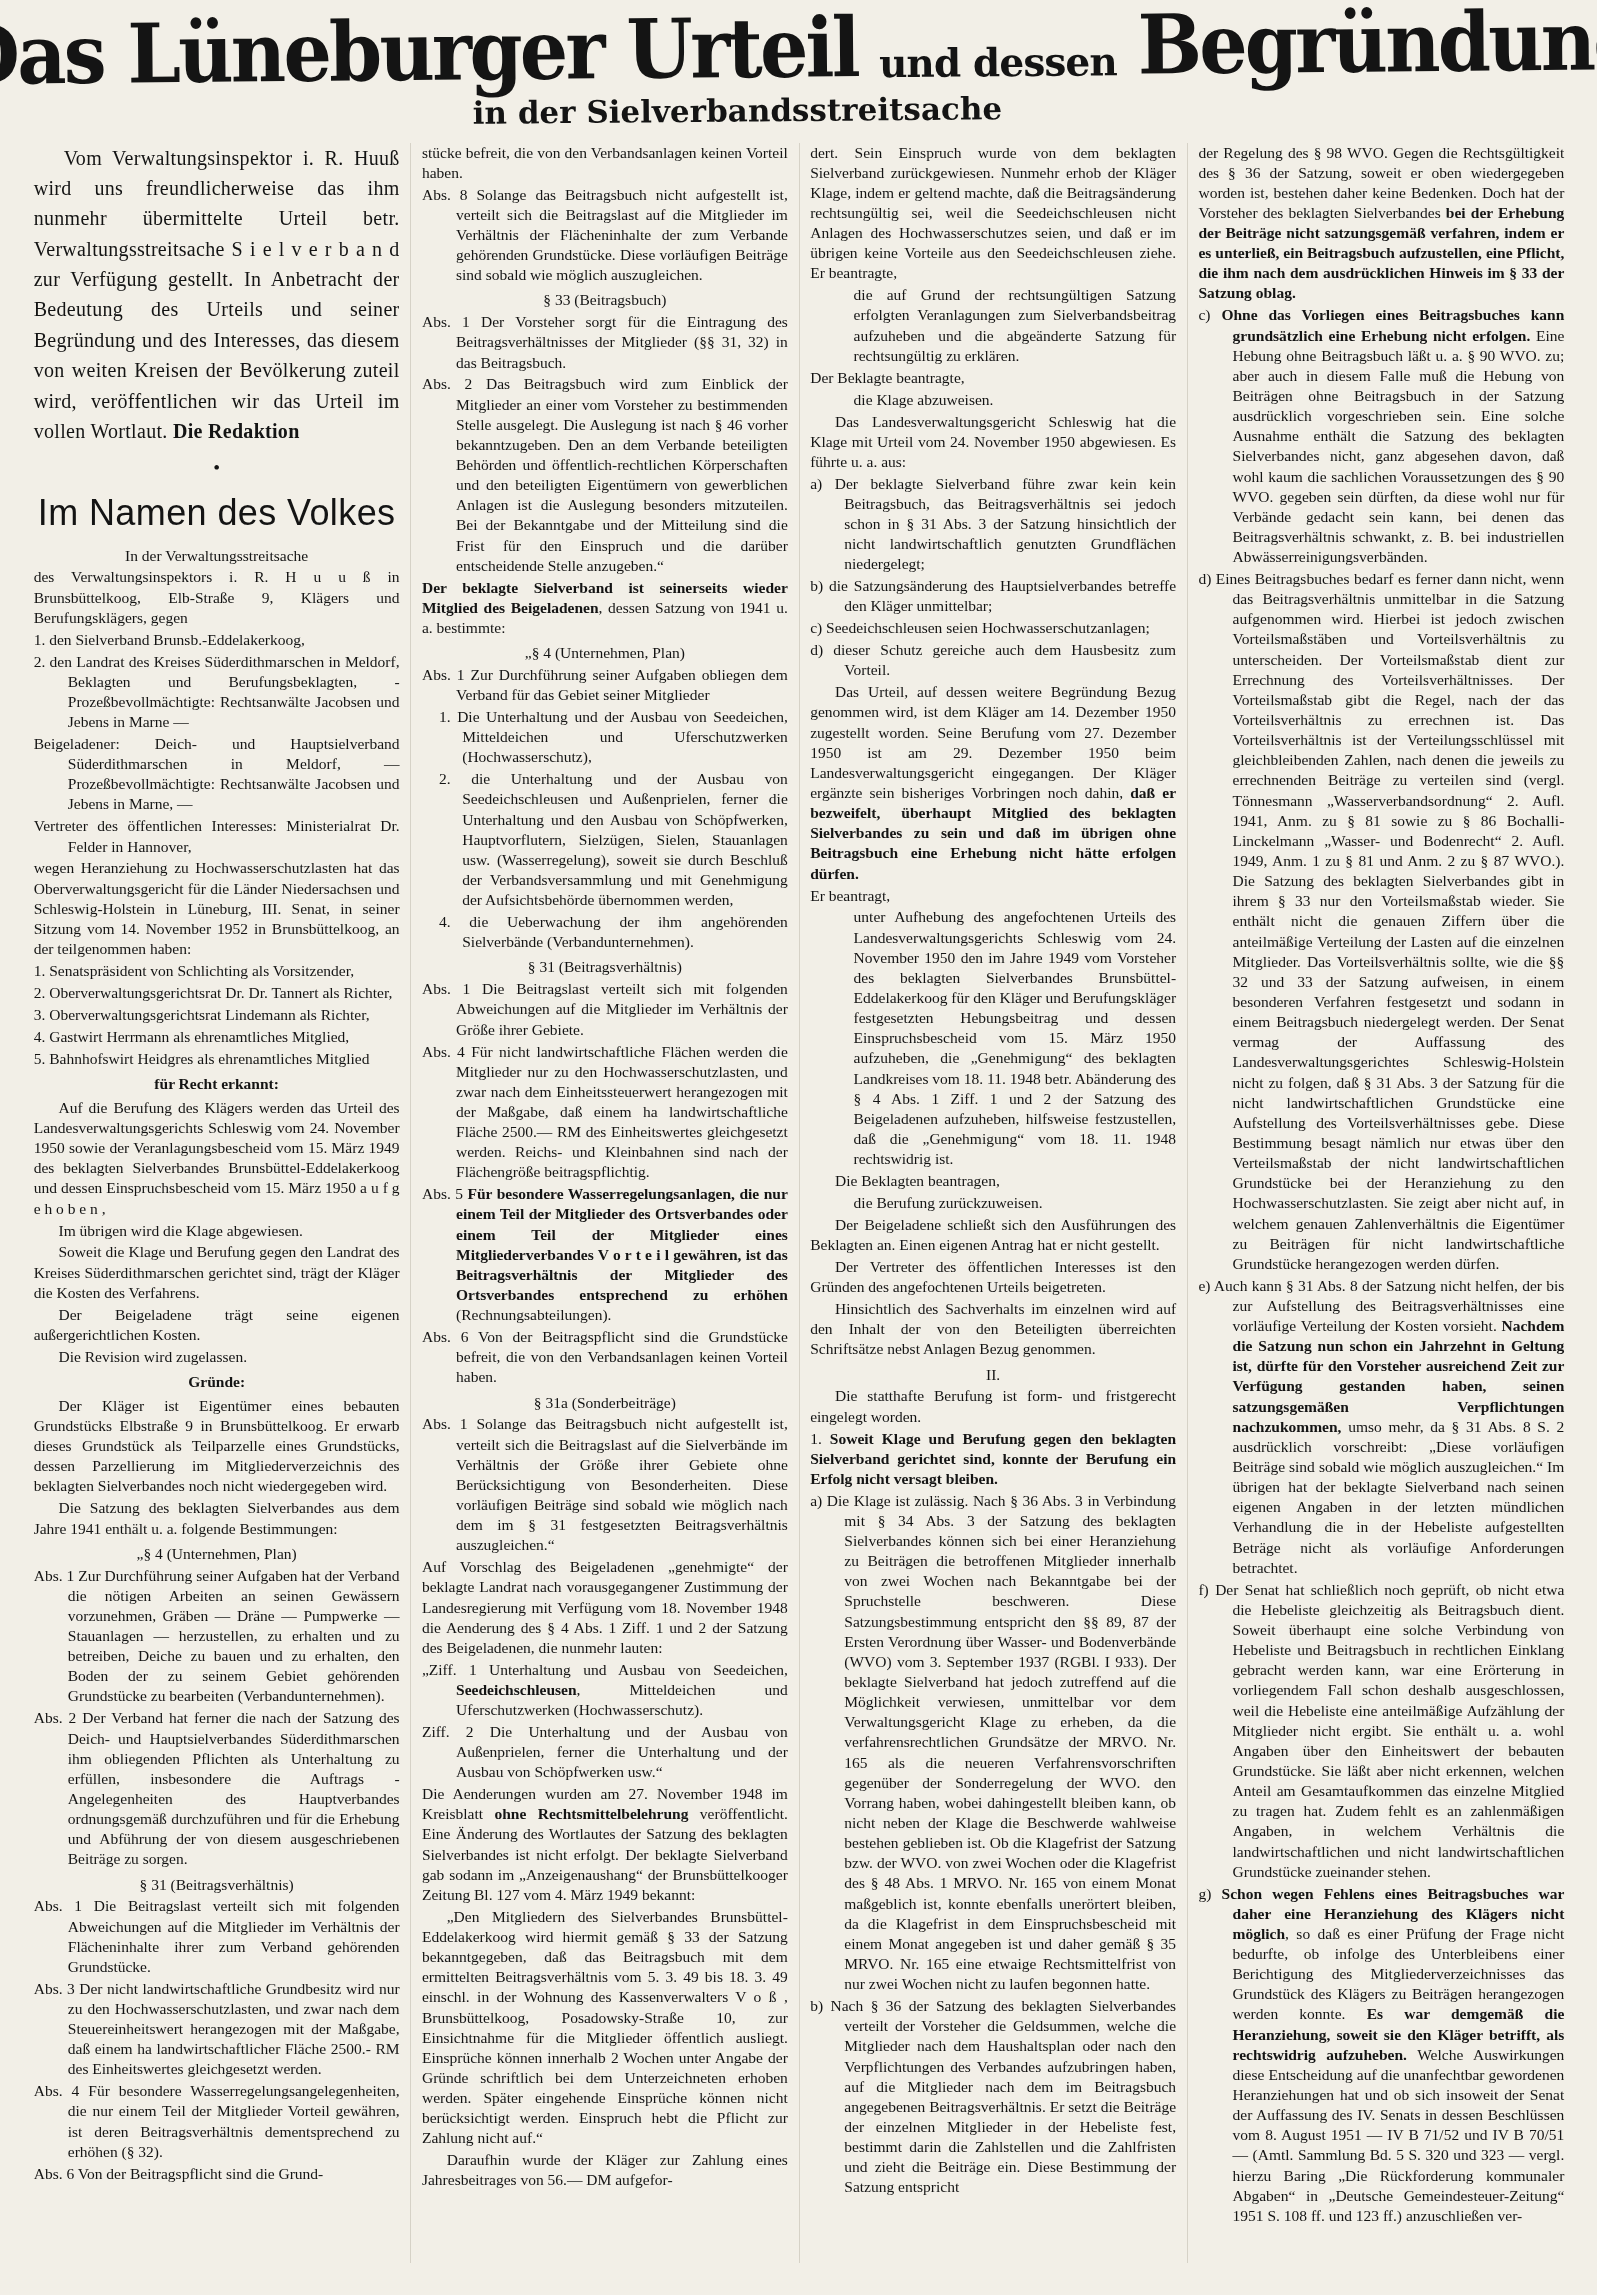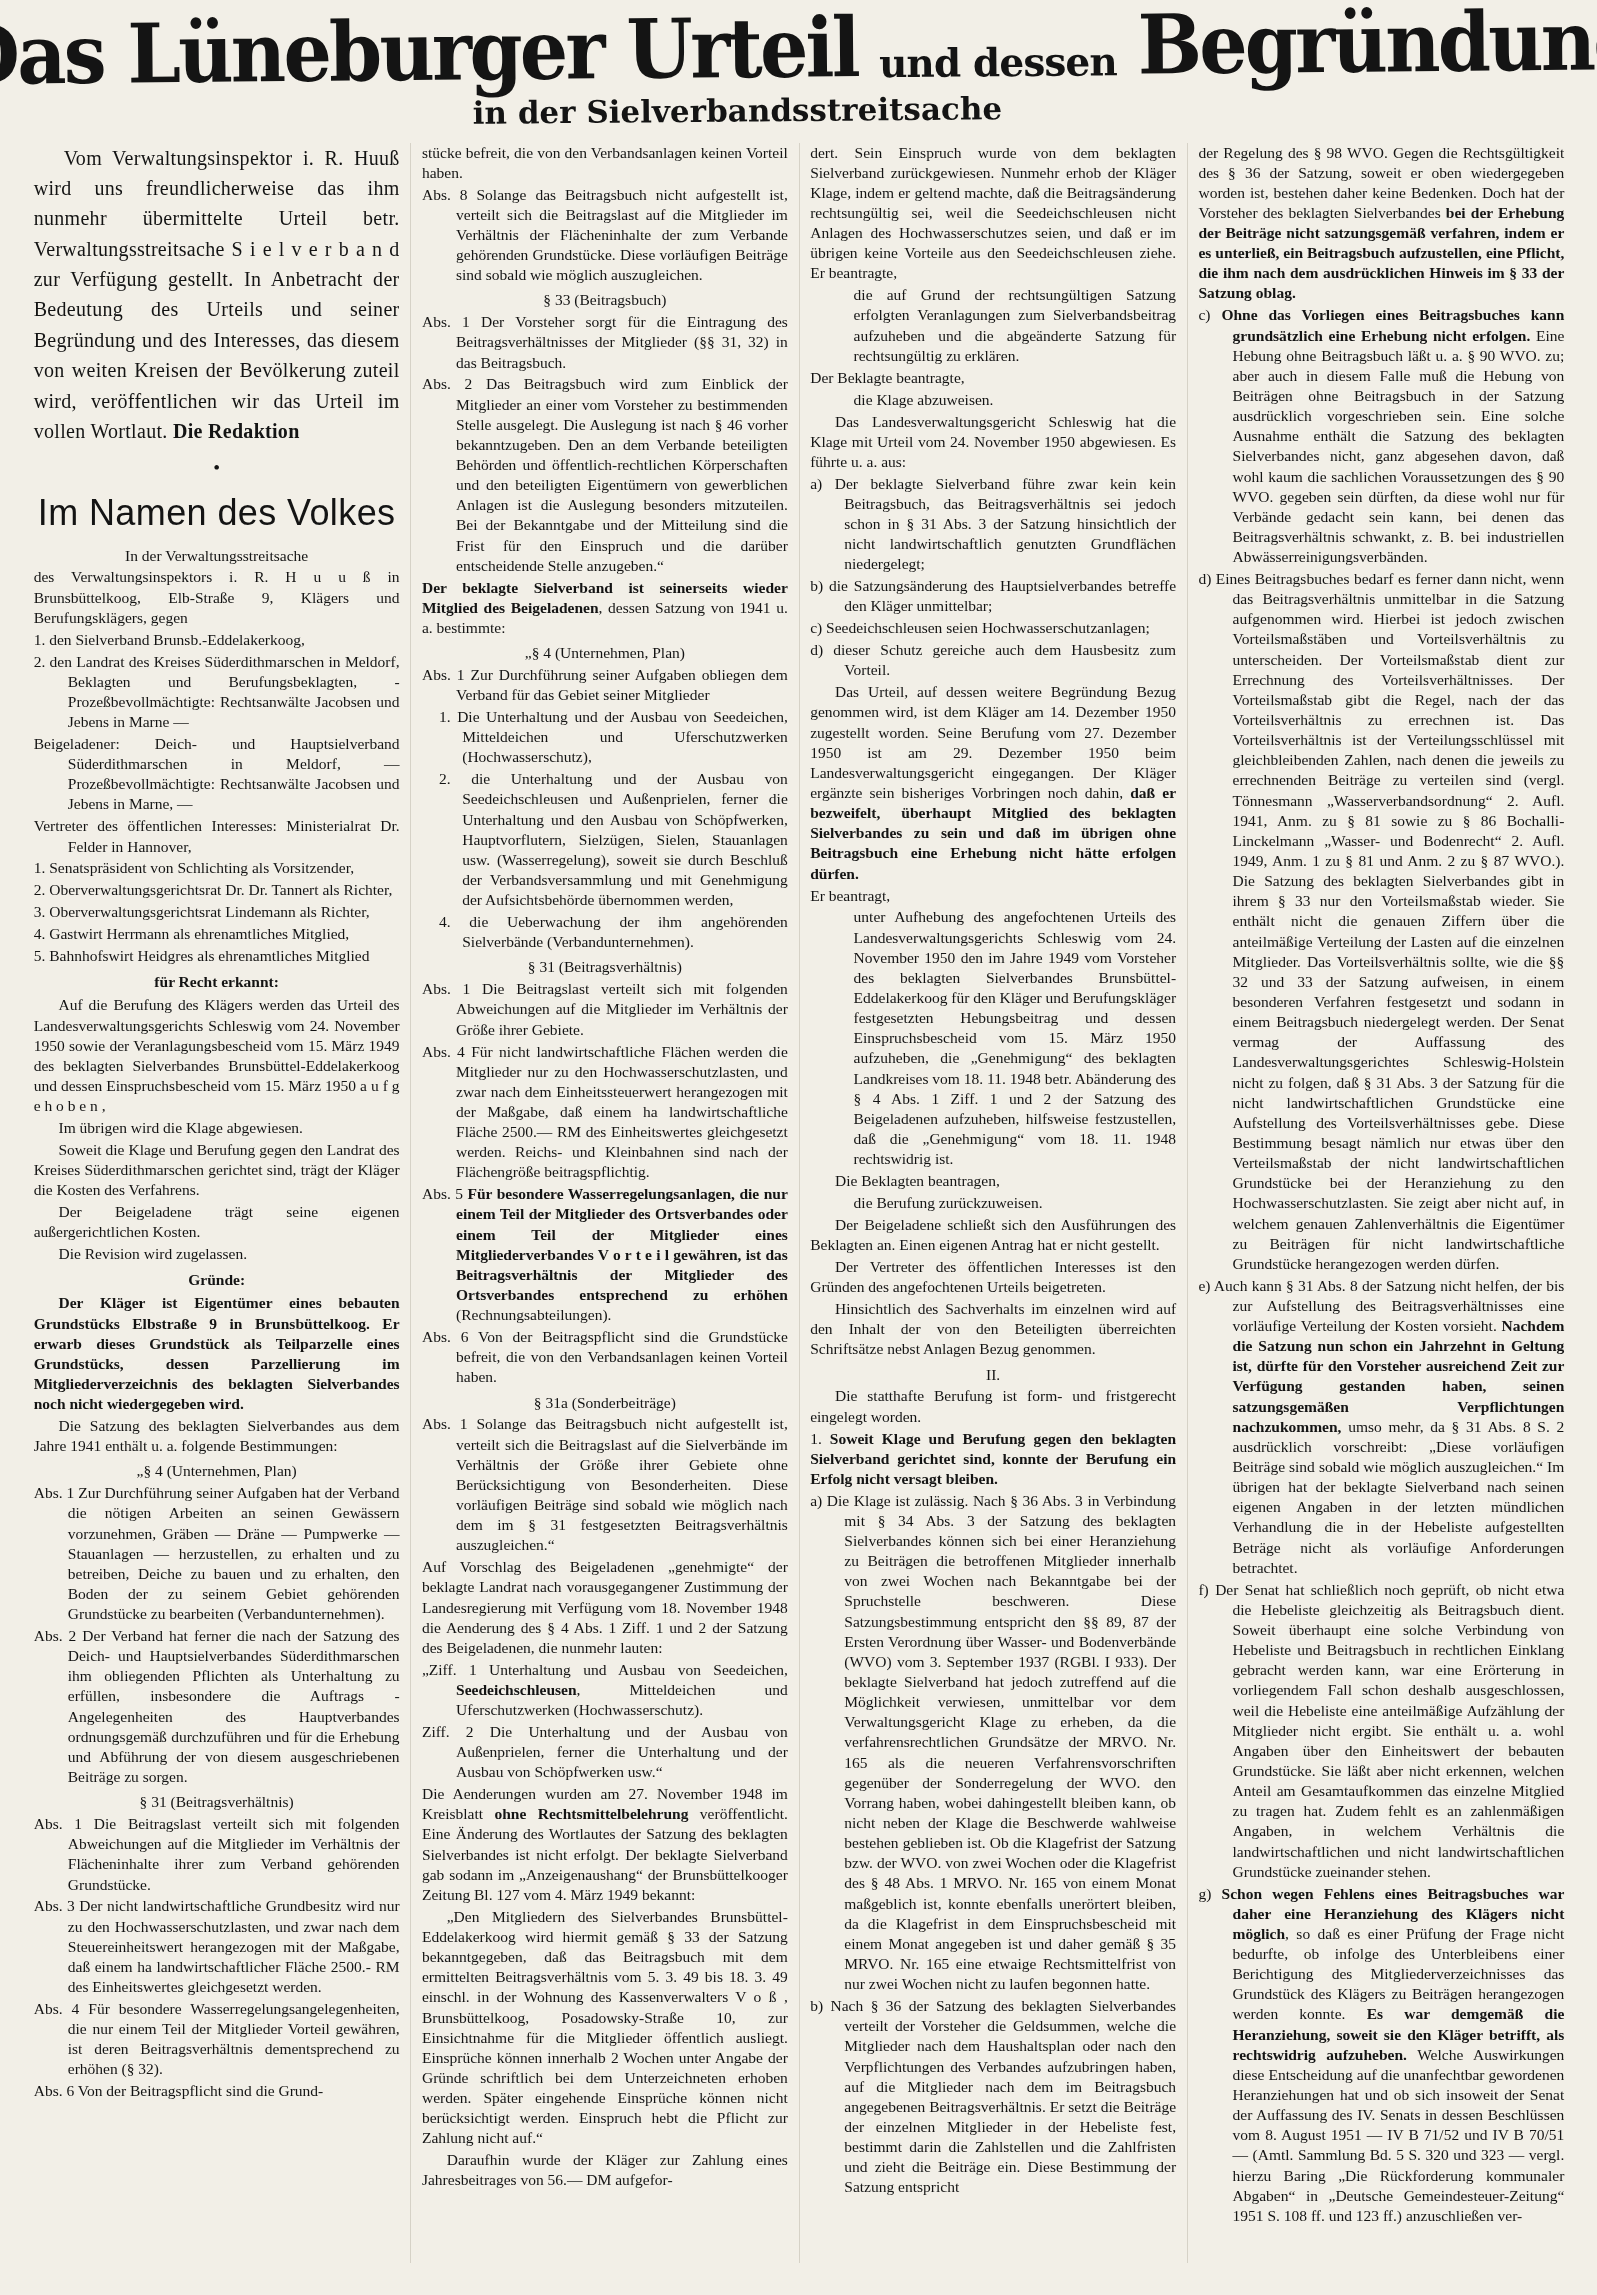--- a/index.html
+++ b/index.html
@@ -51,21 +51,21 @@
   .p-hang2   { margin-left:1.1em; padding-left:1.5em; text-indent:-1.5em; }
   .p-block   { margin-left:2.8em; text-indent:0; }
   .p-center  { text-align:center; text-indent:0; margin-top:5px; margin-bottom:1.8px; }
   .p-centerbold { text-align:center; font-weight:bold; text-indent:0; margin:5.3px 0 3.6px; }
   .p-heading {
     font-family:"Liberation Sans", sans-serif; font-weight:normal;
     font-size:36px; text-align:center; text-indent:0;
     margin:5.3px 0 9px; letter-spacing:0.4px;
   }
   .p-bullet  { text-align:center; text-indent:0; font-size:19.5px; margin:9px 0; }
-  .p-indentbold { font-weight:bold; text-indent:1.6em; }
+  .p-indentbold { font-weight:normal; text-indent:1.6em; }
 </style>
 </head>
 <body>
 
 <div class="page">
 
   <div class="masthead">
     <div class="title-row">
       <span class="t-big">Das Lüneburger Urteil</span>
       <span class="t-small">und dessen</span>
@@ -78,20 +78,21 @@
     <div class="col">
         <p class="p-intro">Vom Verwaltungsinspektor i. R. Huuß wird uns freundlicherweise das ihm nunmehr übermittelte Urteil betr. Verwaltungsstreitsache S i e l v e r b a n d zur Verfügung gestellt. In Anbetracht der Bedeutung des Urteils und seiner Begründung und des Interesses, das diesem von weiten Kreisen der Bevölkerung zuteil wird, veröffentlichen wir das Urteil im vollen Wortlaut. <b>Die Redaktion</b></p>
         <p class="p-bullet">•</p>
         <p class="p-heading">Im Namen des Volkes</p>
         <p class="p-center">In der Verwaltungsstreitsache</p>
         <p class="p-flush">des Verwaltungsinspektors i. R. H u u ß in Brunsbüttelkoog, Elb-Straße 9, Klägers und Berufungsklägers, gegen</p>
         <p class="p-hang">1. den Sielverband Brunsb.-Eddelakerkoog,</p>
         <p class="p-hang">2. den Landrat des Kreises Süderdithmarschen in Meldorf, Beklagten und Berufungsbeklagten, - Prozeßbevollmächtigte: Rechtsanwälte Jacobsen und Jebens in Marne —</p>
         <p class="p-hang">Beigeladener: Deich- und Hauptsielverband Süderdithmarschen in Meldorf, — Prozeßbevollmächtigte: Rechtsanwälte Jacobsen und Jebens in Marne, —</p>
         <p class="p-hang">Vertreter des öffentlichen Interesses: Ministerialrat Dr. Felder in Hannover,</p>
+        <p class="p-flush">wegen Heranziehung zu Hochwasserschutzlasten hat das Oberverwaltungsgericht für die Länder Niedersachsen und Schleswig-Holstein in Lüneburg, III. Senat, in seiner Sitzung vom 14. November 1952 in Brunsbüttelkoog, an der teilgenommen haben:</p>
         <p class="p-hang">1. Senatspräsident von Schlichting als Vorsitzender,</p>
         <p class="p-hang">2. Oberverwaltungsgerichtsrat Dr. Dr. Tannert als Richter,</p>
         <p class="p-hang">3. Oberverwaltungsgerichtsrat Lindemann als Richter,</p>
         <p class="p-hang">4. Gastwirt Herrmann als ehrenamtliches Mitglied,</p>
         <p class="p-hang">5. Bahnhofswirt Heidgres als ehrenamtliches Mitglied</p>
         <p class="p-centerbold">für Recht erkannt:</p>
         <p class="p-indent">Auf die Berufung des Klägers werden das Urteil des Landesverwaltungsgerichts Schleswig vom 24. November 1950 sowie der Veranlagungsbescheid vom 15. März 1949 des beklagten Sielverbandes Brunsbüttel-Eddelakerkoog und dessen Einspruchsbescheid vom 15. März 1950 a u f g e h o b e n ,</p>
         <p class="p-indent">Im übrigen wird die Klage abgewiesen.</p>
         <p class="p-indent">Soweit die Klage und Berufung gegen den Landrat des Kreises Süderdithmarschen gerichtet sind, trägt der Kläger die Kosten des Verfahrens.</p>
         <p class="p-indent">Der Beigeladene trägt seine eigenen außergerichtlichen Kosten.</p>

